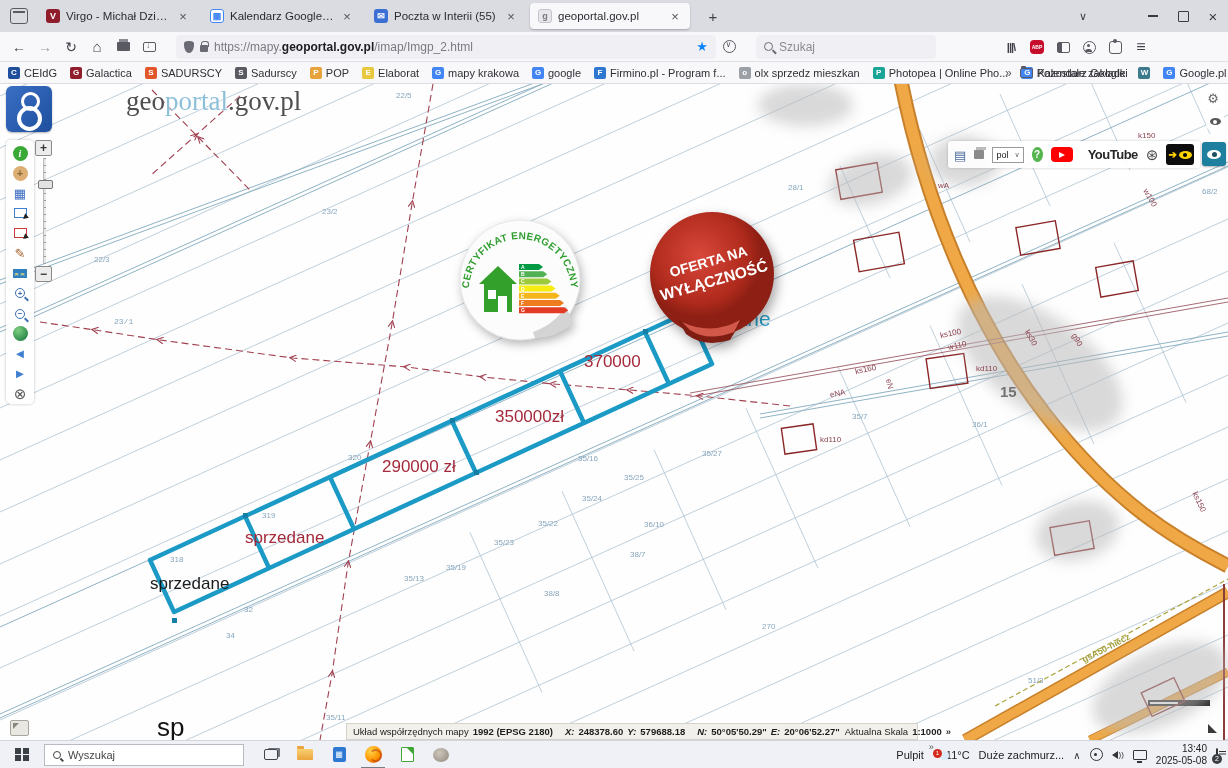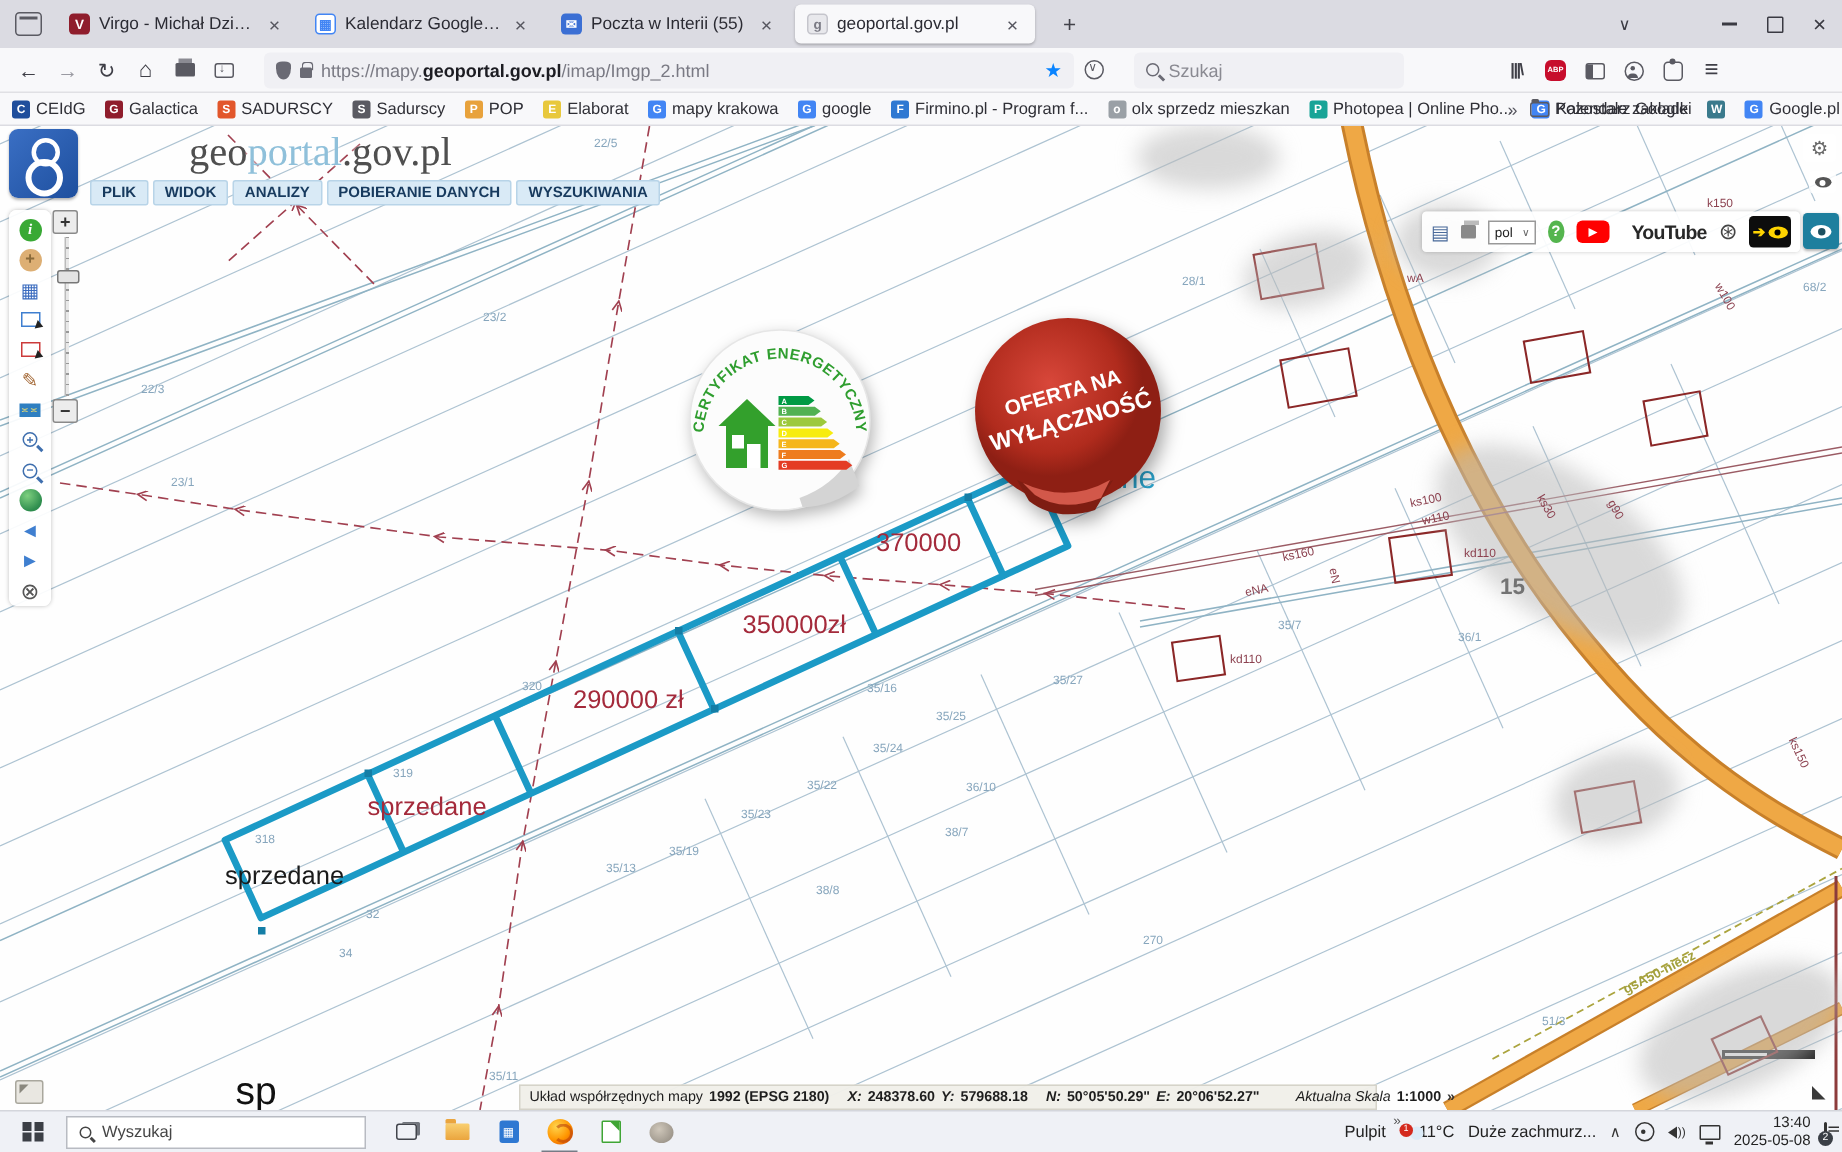--- a/index.html
+++ b/index.html
@@ -442,27 +442,20 @@
       <div class="blur" style="left: 758px; top: 0px; width: 95px; height: 42px; transform: rotate(0deg);"></div>
       <div class="blur" style="left: 828px; top: 72px; width: 85px; height: 48px; transform: rotate(-15deg);"></div>
       <div class="blur" style="left: 930px; top: 52px; width: 70px; height: 50px; transform: rotate(0deg);"></div>
       <div class="blur" style="left: 945px; top: 232px; width: 190px; height: 95px; transform: rotate(35deg);"></div>
       <div class="blur" style="left: 1035px; top: 418px; width: 85px; height: 58px; transform: rotate(-15deg);"></div>
       <div class="blur" style="left: 1088px; top: 566px; width: 145px; height: 75px; transform: rotate(-25deg);"></div>
     </div>
 
   <div id="logo"></div>
   <div id="brand"><span>geo</span><span class="lt">portal</span><span>.gov.pl</span></div>
-  <div id="menubar">
-    <span class="mitem">PLIK</span>
-    <span class="mitem">WIDOK</span>
-    <span class="mitem">ANALIZY</span>
-    <span class="mitem">POBIERANIE DANYCH</span>
-    <span class="mitem">WYSZUKIWANIA</span>
-  </div>
 
   <div id="tools">
     <div class="tbi">
         <span class="ic-info">i</span>
       </div>
     <div class="tbi">
         <span class="ic-pan">+</span>
       </div>
     <div class="tbi ic-table"></div>
     <div class="tbi">
@@ -564,21 +557,21 @@
       <span class="mlabel lb-price" style="left: 495px; top: 324px;">350000zł</span>
       <span class="mlabel lb-price" style="left: 382px; top: 374px;">290000 zł</span>
       <span class="mlabel lb-soldr" style="left: 245px; top: 445px;">sprzedane</span>
       <span class="mlabel lb-soldk" style="left: 150px; top: 491px;">sprzedane</span>
       <span class="mlabel lb-part" style="left: 724px; top: 224px;">dane</span>
       <span class="mlabel lb-corner" style="left: 157px; top: 630px;">sp</span>
       <span class="mlabel lb-parcel" style="left: 396px; top: 8px;">22/5</span>
       <span class="mlabel lb-parcel" style="left: 788px; top: 100px;">28/1</span>
       <span class="mlabel lb-parcel" style="left: 322px; top: 124px;">23/2</span>
       <span class="mlabel lb-parcel" style="left: 94px; top: 172px;">22/3</span>
-      <span class="mlabel lb-parcel" style="left: 114px; top: 234px;">23/1</span>
+      <span class="mlabel lb-parcel" style="left: 114px; top: 234px; font-family: Liberation Mono, monospace;">23/1</span>
       <span class="mlabel lb-parcel" style="left: 170px; top: 472px;">318</span>
       <span class="mlabel lb-parcel" style="left: 262px; top: 428px;">319</span>
       <span class="mlabel lb-parcel" style="left: 348px; top: 370px;">320</span>
       <span class="mlabel lb-parcel" style="left: 226px; top: 548px;">34</span>
       <span class="mlabel lb-parcel" style="left: 244px; top: 522px;">32</span>
       <span class="mlabel lb-parcel" style="left: 326px; top: 630px;">35/11</span>
       <span class="mlabel lb-parcel" style="left: 404px; top: 491px;">35/13</span>
       <span class="mlabel lb-parcel" style="left: 446px; top: 480px;">35/19</span>
       <span class="mlabel lb-parcel" style="left: 494px; top: 455px;">35/23</span>
       <span class="mlabel lb-parcel" style="left: 538px; top: 436px;">35/22</span>
@@ -615,21 +608,21 @@
     <span>Układ współrzędnych mapy</span>
       <b>1992 (EPSG 2180)</b>
     <span class="lab" style="margin-left:8px;">X:</span>
       <b>248378.60</b>
     <span class="lab">Y:</span>
       <b>579688.18</b>
     <span class="lab" style="margin-left:8px;">N:</span>
       <b>50°05'50.29"</b>
     <span class="lab">E:</span>
       <b>20°06'52.27"</b>
-    <span style="margin-left:20px;font-style:italic;">Aktualna Skala</span>
+    <span style="margin-left:1px;">Aktualna Skala</span>
       <b>1:1000</b>
     <span class="chev">»</span>
   </div>
   <div id="cornerico"></div>
   <div id="resizetri"></div>
 </div>
 
 <div id="taskbar">
   <div id="startbtn">
       <span class="winlogo">

